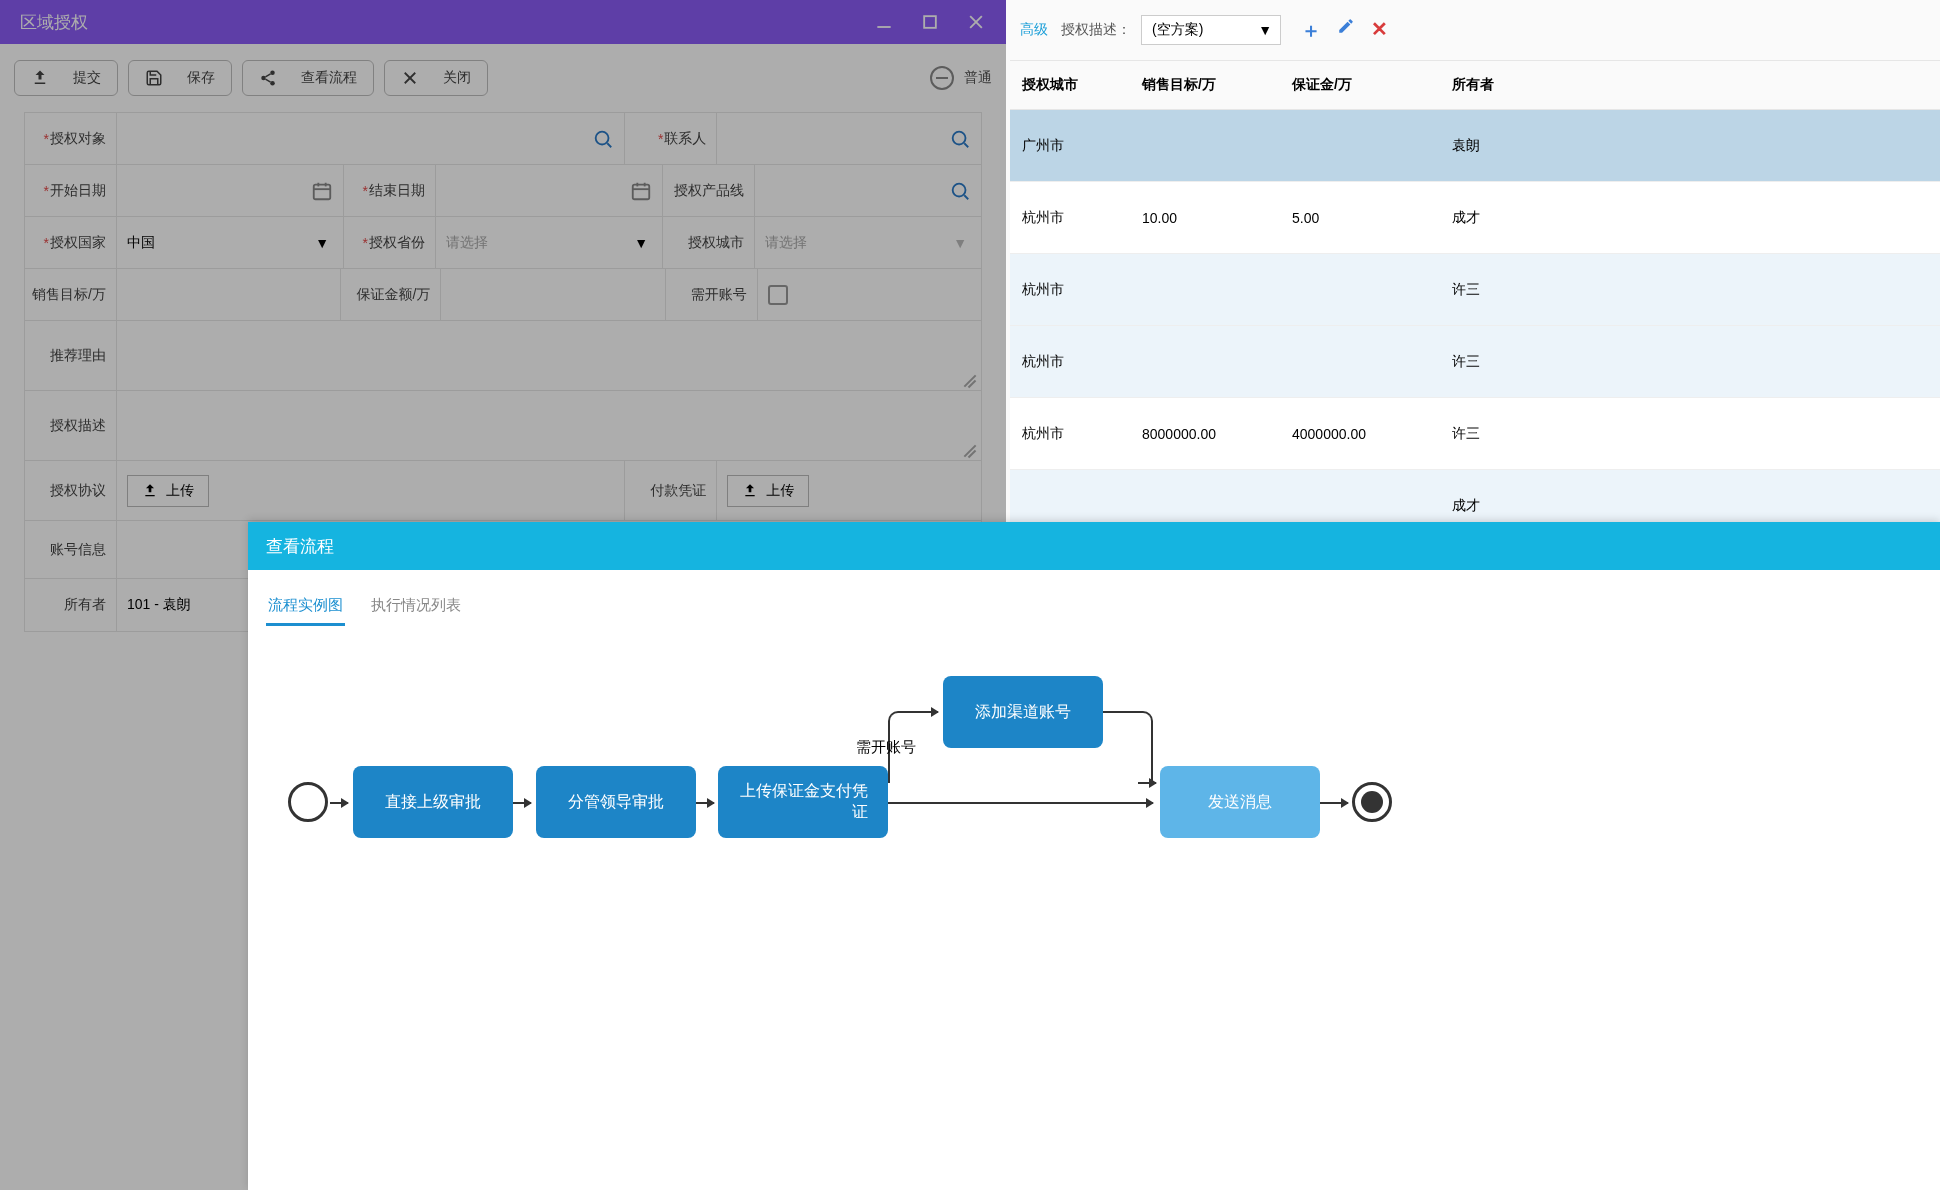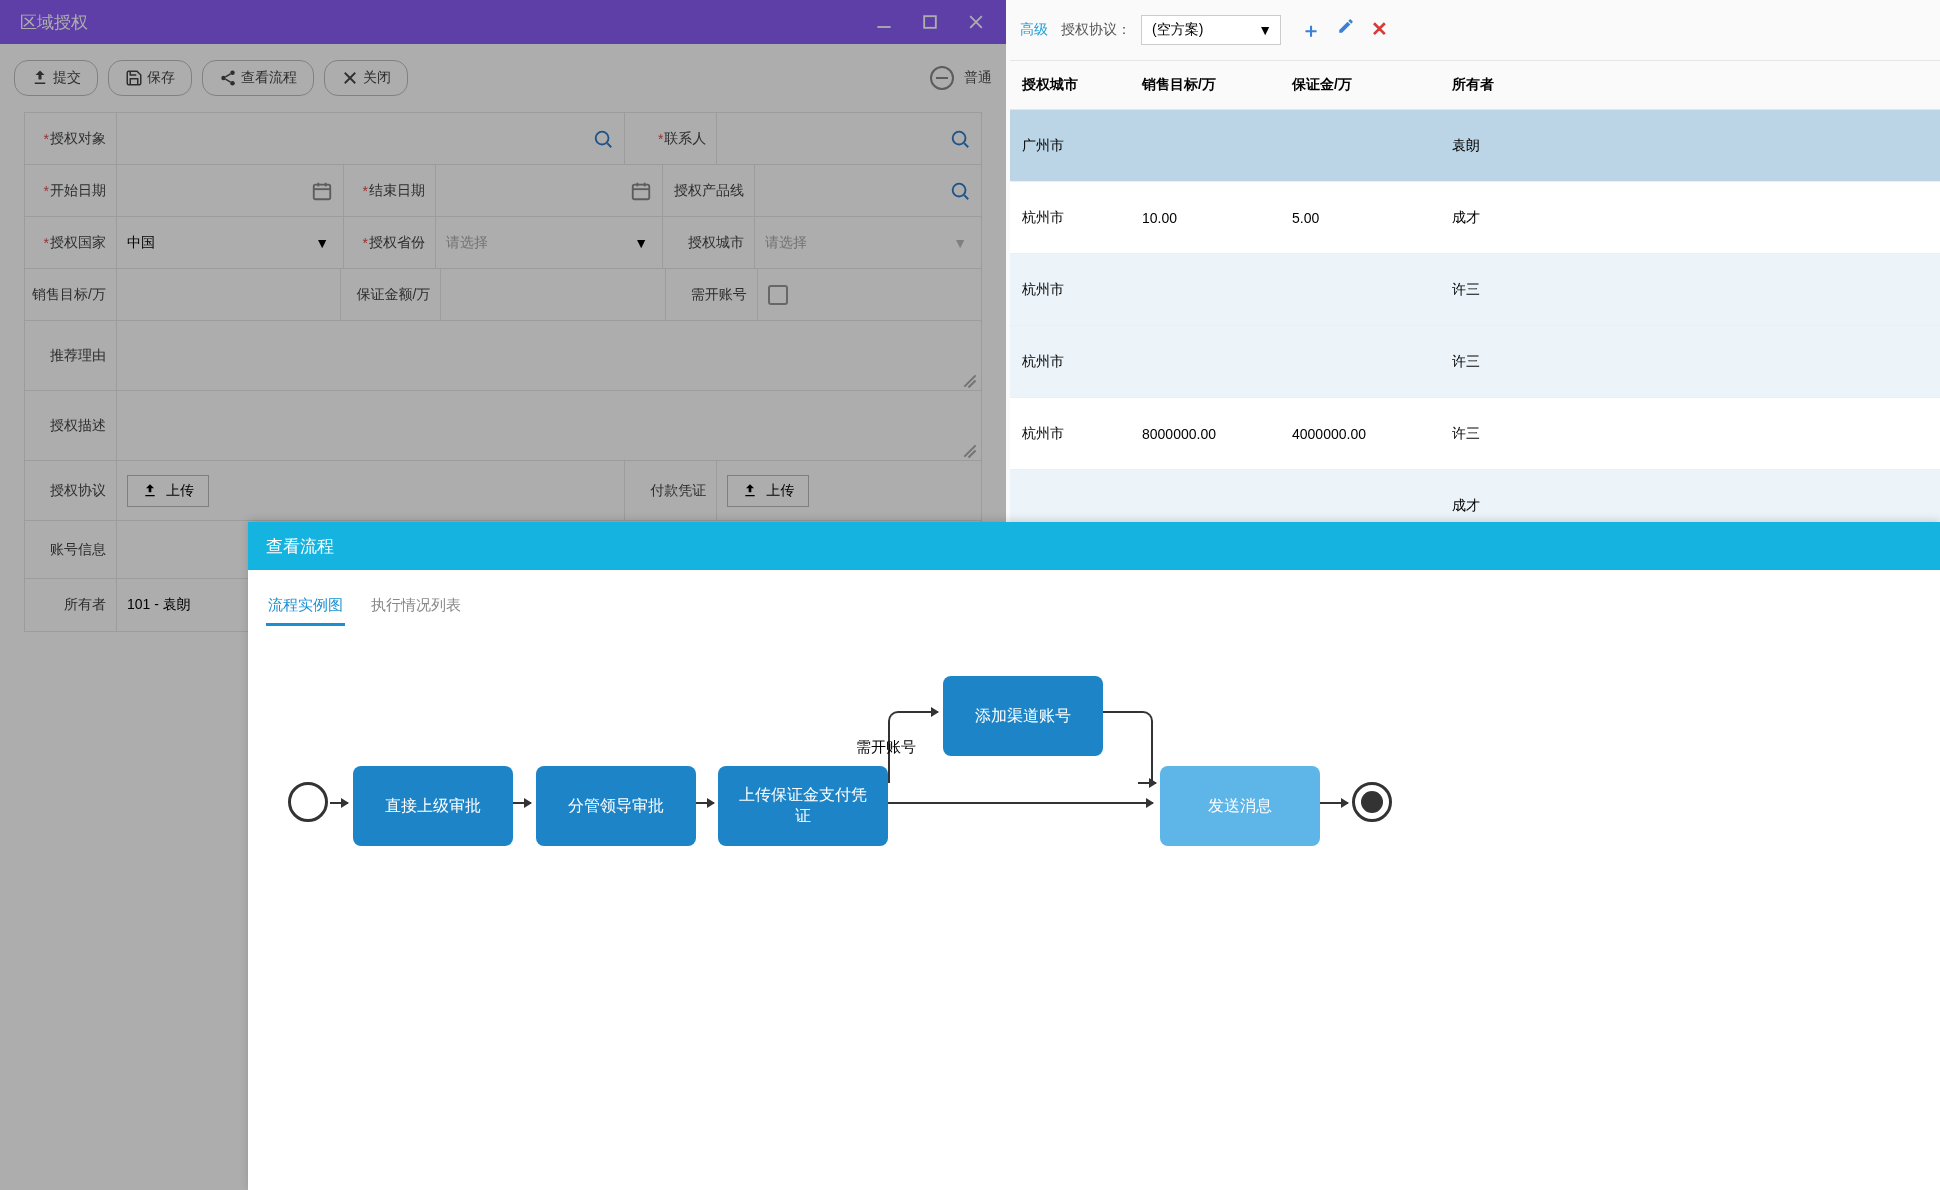--- a/index.html
+++ b/index.html
@@ -29,21 +29,21 @@
 .bg-data-rows .bg-row { display: flex; height: 72px; align-items: center; border-bottom: 1px solid #eee; background:#fff;}
 .bg-data-rows .bg-row.alt { background: #ecf4fa; }
 .bg-data-rows .bg-row.selected { background: #bcd5e6; }
 .modal { position: absolute; top: 0; left: 0; width: 1006px; background: #fff; height: 1190px;}
 .modal-title { background: #8b5cf6; color: #fff; height: 44px; display: flex; align-items: center; padding: 0 20px; }
 .modal-title .title-text { flex: 1; font-size: 17px; }
 .modal-title .win-icons { display: flex; gap: 26px; align-items: center; }
 .modal-title .win-icon { width: 20px; height: 20px; cursor: pointer; color:#fff;}
 
 .toolbar { display: flex; gap: 10px; padding: 16px 14px; align-items: center; }
-.btn { border: 1px solid #bfbfbf; background: #fff; padding: 8px 16px; border-radius: 14px; display: inline-flex; align-items: center; gap: 4px; cursor: pointer; color:#444;}
+.btn { border: 1px solid #bfbfbf; background: #fff; padding: 8px 16px; border-radius: 6px; display: inline-flex; align-items: center; gap: 24px; cursor: pointer; color:#444;}
 .btn .i { width: 18px; height: 18px; display:inline-flex; align-items:center; justify-content:center;}
 .toolbar-right { margin-left:auto; display:flex; align-items:center; gap:10px;}
 .badge-circle { width:24px; height:24px; border:2px solid #888; border-radius:50%; display:flex; align-items:center; justify-content:center; color:#666;}
 .badge-circle .minus{ width:12px; height:2px; background:#888;}
 
 
 .form { border: 1px solid #e6e6e6; margin: 0 24px; }
 .form-row { display: flex; border-bottom: 1px solid #e6e6e6; min-height: 52px; }
 .form-row:last-child { border-bottom: none; }
 .form-row.tall { min-height: 70px;}
@@ -69,40 +69,40 @@
 .modal-dim{ position:absolute; top:0; left:0; width:1006px; height:1190px; background:rgba(0,0,0,0.32); pointer-events:none;}
 
 
 .wf-panel{ position:absolute; top:522px; left:248px; right:0; bottom:0; background:#fff; box-shadow:0 -2px 8px rgba(0,0,0,0.15);}
 .wf-title{ background:#15b4e0; color:#fff; height:48px; display:flex; align-items:center; padding:0 18px; font-size:17px;}
 .wf-tabs{ display:flex; gap:24px; padding:18px 18px 0;}
 .wf-tab{ padding:8px 2px; cursor:pointer; color:#888; font-size:15px;}
 .wf-tab.active{ color:#1c8fd0; border-bottom:3px solid #1c8fd0;}
 
 .wf-canvas{ position:relative; height:260px; margin-top:30px;}
-.wf-node{ position:absolute; background:#1d85c7; color:#fff; width:160px; height:80px; display:flex; align-items:center; justify-content:center; border-radius:8px; font-size:16px; text-align:center; padding:0 20px;}
+.wf-node{ position:absolute; background:#1d85c7; color:#fff; width:160px; height:72px; display:flex; align-items:center; justify-content:center; border-radius:8px; font-size:16px; text-align:right; padding:0 20px;}
 .wf-node.light{ background:#5eb5e8;}
 .wf-start,.wf-end{ position:absolute; width:40px; height:40px; border:3px solid #333; border-radius:50%; }
 .wf-end{ display:flex; align-items:center; justify-content:center;}
 .wf-end::after{ content:""; width:22px; height:22px; border-radius:50%; background:#333;}
 .wf-arrow{ position:absolute; height:2px; background:#333;}
 .wf-arrow::after{ content:""; position:absolute; right:-1px; top:-4px; border-left:8px solid #333; border-top:5px solid transparent; border-bottom:5px solid transparent;}
 .wf-label{ position:absolute; font-size:15px; color:#000;}
 .wf-path{ position:absolute; border:2px solid #333; border-radius:0;}
 
 </style>
 </head>
 <body>
 
 <div class="main-bg">
 
   <div class="bg-table" style="left:1010px;">
     <div class="bg-header-bar">
       <span class="advanced">高级</span>
-      <span class="label">授权协议：</span>
+      <span class="label">授权描述：</span>
       <div class="bg-select">
         <span>(空方案)</span>
         <span class="caret">▼</span>
       </div>
       <div class="bg-action-icons">
         <span class="icon icon-plus">＋</span>
         <svg class="icon icon-pencil" viewBox="0 0 24 24" fill="currentColor">
             <path d="M3 17.25V21h3.75L17.81 9.94l-3.75-3.75L3 17.25zM20.71 7.04a1 1 0 0 0 0-1.41l-2.34-2.34a1 1 0 0 0-1.41 0l-1.83 1.83 3.75 3.75 1.83-1.83z"></path>
           </svg>
         <span class="icon icon-x">✕</span>

